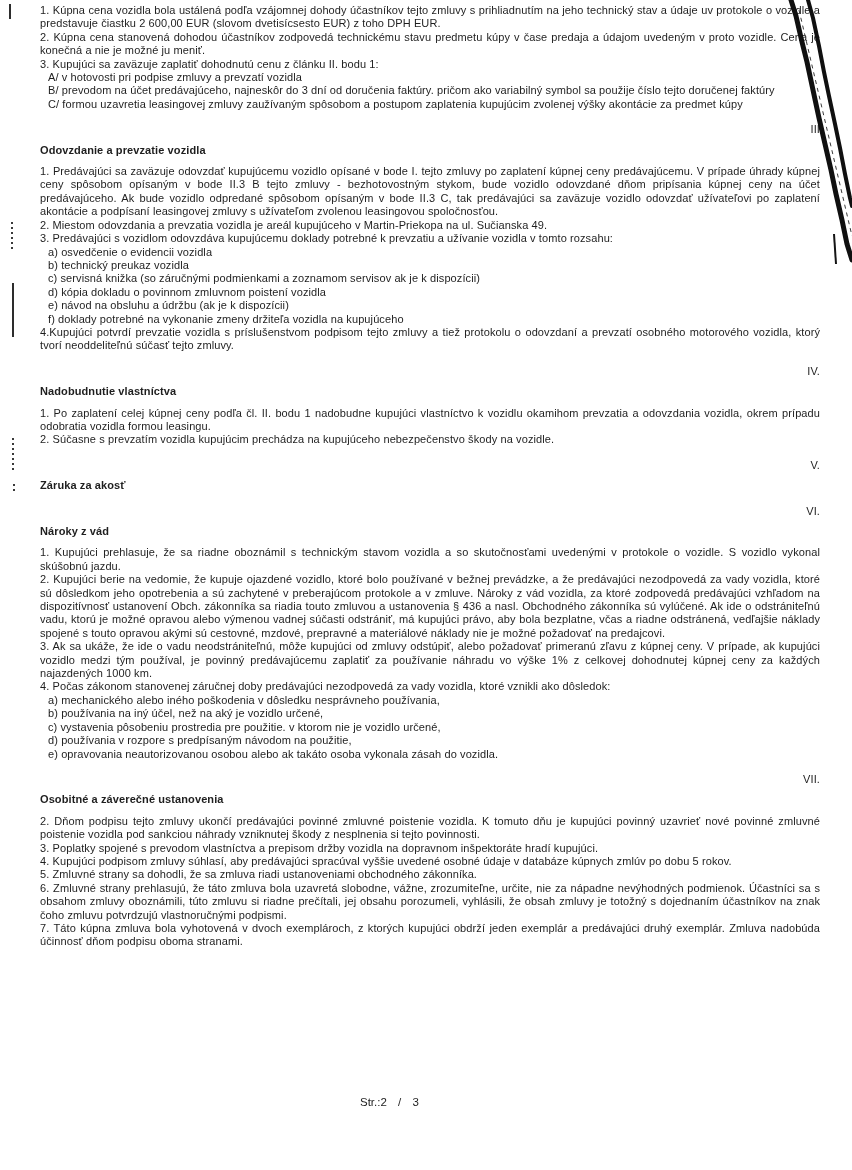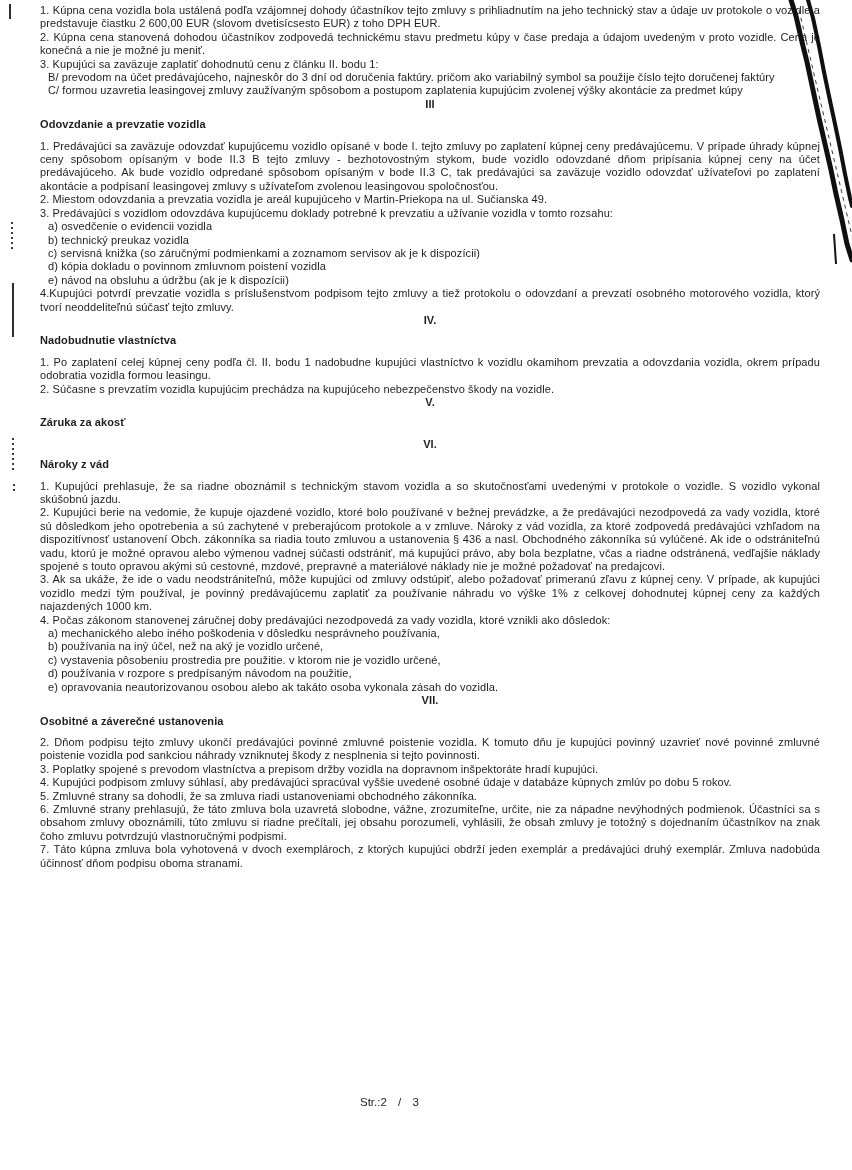--- a/index.html
+++ b/index.html
@@ -15,22 +15,23 @@
   .content {
     position: absolute;
     left: 40px; right: 32px; top: 4px;
     font-size: 11px;
     line-height: 13.4px;
     letter-spacing: 0.1px;
   }
   .block { text-align: justify; }
   .block.indent1 { padding-left: 8px; }
   .sec-num {
-    text-align: center;
-    font-weight: 700;
+    text-align: right;
+    margin-top: 12px;
+    font-weight: 400;
   }
   .sec-title {
     text-align: left;
     font-weight: bold;
     margin-top: 7px;
     margin-bottom: 8px;
   }
   .footer {
     position: absolute;
     top: 1096px; left: 360px;
@@ -63,32 +64,34 @@
   <div class="mark solid" id="m1"></div>
   <div class="mark dotted" id="m2"></div>
   <div class="mark solid" id="m3"></div>
   <div class="mark dotted" id="m4"></div>
   <div class="mark dotted" id="m5"></div>
 
   <div class="content" id="content">
       <div class="block">1. Kúpna cena vozidla bola ustálená podľa vzájomnej dohody účastníkov tejto zmluvy s prihliadnutím na jeho technický stav a údaje uv protokole o vozidle a predstavuje čiastku 2 600,00 EUR (slovom dvetisícsesto EUR) z toho DPH  EUR.</div>
       <div class="block">2. Kúpna cena stanovená dohodou účastníkov zodpovedá technickému stavu predmetu kúpy v čase predaja a údajom uvedeným v proto vozidle. Cena je konečná a nie je možné ju meniť.</div>
       <div class="block">3. Kupujúci sa zaväzuje zaplatiť dohodnutú cenu z článku II. bodu 1:</div>
+      <div class="block indent1">A/ v hotovosti pri podpise zmluvy a prevzatí vozidla</div>
       <div class="block indent1">B/ prevodom na účet predávajúceho, najneskôr do 3 dní od doručenia faktúry. pričom ako variabilný symbol sa použije číslo tejto doručenej faktúry</div>
       <div class="block indent1">C/ formou uzavretia leasingovej zmluvy zaužívaným spôsobom a postupom zaplatenia kupujúcim zvolenej výšky akontácie za predmet kúpy</div>
       <div class="sec-num">III</div>
       <div class="sec-title">Odovzdanie a prevzatie vozidla</div>
       <div class="block">1. Predávajúci sa zaväzuje odovzdať kupujúcemu vozidlo opísané v bode I. tejto zmluvy po zaplatení kúpnej ceny predávajúcemu. V prípade úhrady kúpnej ceny spôsobom opísaným v bode II.3 B tejto zmluvy - bezhotovostným stykom, bude vozidlo odovzdané dňom pripísania kúpnej ceny na účet predávajúceho. Ak bude vozidlo odpredané spôsobom opísaným v bode II.3 C, tak predávajúci sa zaväzuje vozidlo odovzdať užívateľovi po zaplatení akontácie a podpísaní leasingovej zmluvy s užívateľom zvolenou leasingovou spoločnosťou.</div>
       <div class="block">2. Miestom odovzdania a prevzatia vozidla je areál kupujúceho v Martin-Priekopa na ul. Sučianska 49.</div>
       <div class="block">3. Predávajúci s vozidlom odovzdáva kupujúcemu doklady potrebné k prevzatiu a užívanie vozidla v tomto rozsahu:</div>
       <div class="block indent1">a) osvedčenie o evidencii vozidla</div>
       <div class="block indent1">b) technický preukaz vozidla</div>
       <div class="block indent1">c) servisná knižka (so záručnými podmienkami a zoznamom servisov ak je k dispozícii)</div>
       <div class="block indent1">d) kópia dokladu o povinnom zmluvnom poistení vozidla</div>
       <div class="block indent1">e) návod na obsluhu a údržbu (ak je k dispozícii)</div>
+      <div class="block indent1">f) doklady potrebné na vykonanie zmeny držiteľa vozidla na kupujúceho</div>
       <div class="block">4.Kupujúci potvrdí prevzatie vozidla s príslušenstvom podpisom tejto zmluvy a tiež protokolu o odovzdaní a prevzatí osobného motorového vozidla, ktorý tvorí neoddeliteľnú súčasť tejto zmluvy.</div>
       <div class="sec-num">IV.</div>
       <div class="sec-title">Nadobudnutie vlastníctva</div>
       <div class="block">1. Po zaplatení celej kúpnej ceny podľa čl. II. bodu 1 nadobudne kupujúci vlastníctvo k vozidlu okamihom prevzatia a odovzdania vozidla, okrem prípadu odobratia vozidla formou leasingu.</div>
       <div class="block">2. Súčasne s prevzatím vozidla kupujúcim prechádza na kupujúceho nebezpečenstvo škody na vozidle.</div>
       <div class="sec-num">V.</div>
       <div class="sec-title">Záruka za akosť</div>
       <div class="sec-num">VI.</div>
       <div class="sec-title">Nároky z vád</div>
       <div class="block">1. Kupujúci prehlasuje, že sa riadne oboznámil s technickým stavom vozidla a so skutočnosťami uvedenými v protokole o vozidle. S vozidlo vykonal skúšobnú jazdu.</div>

